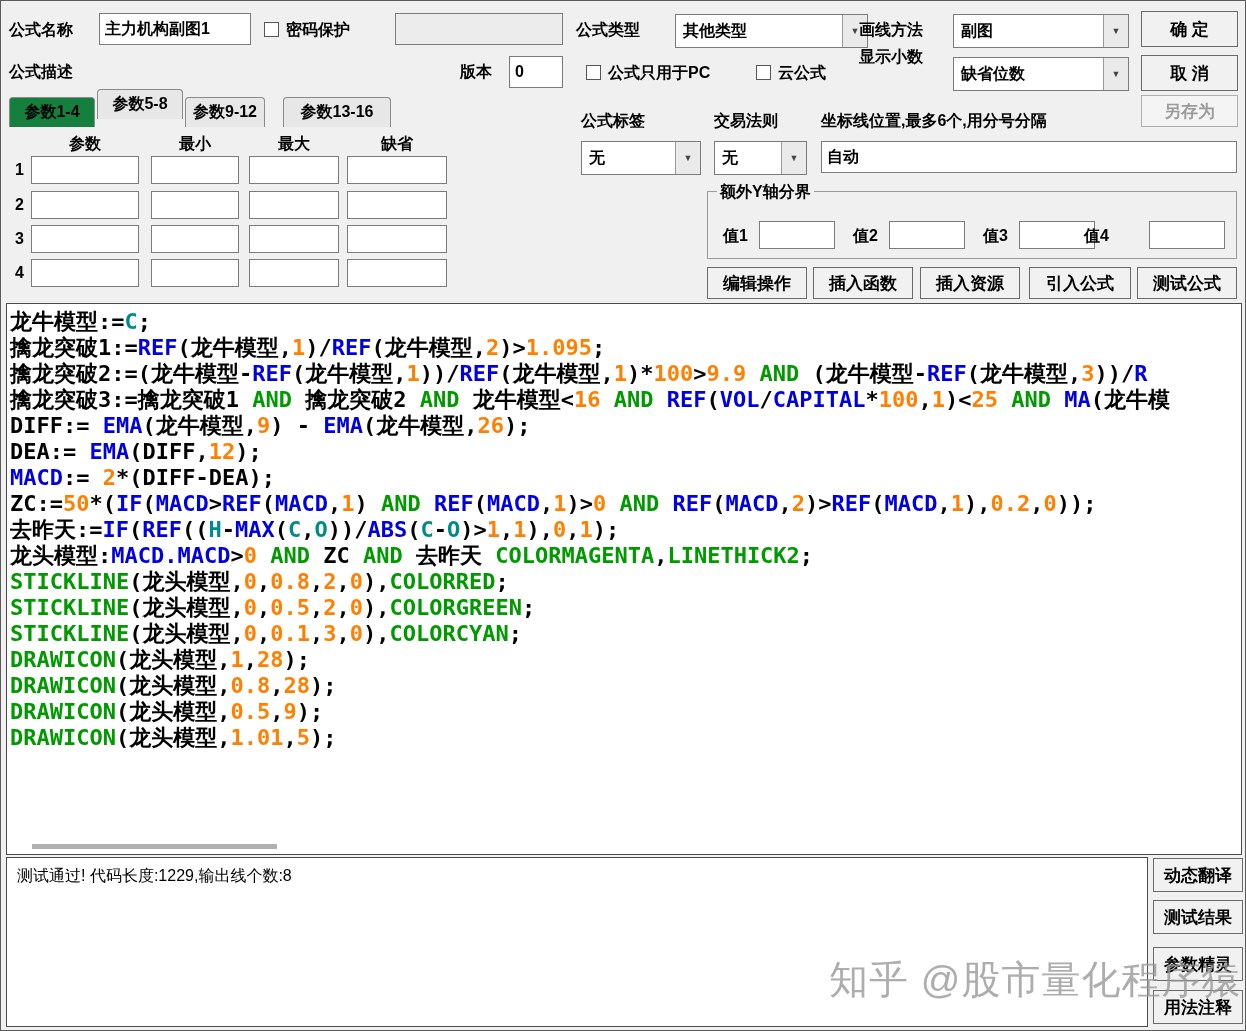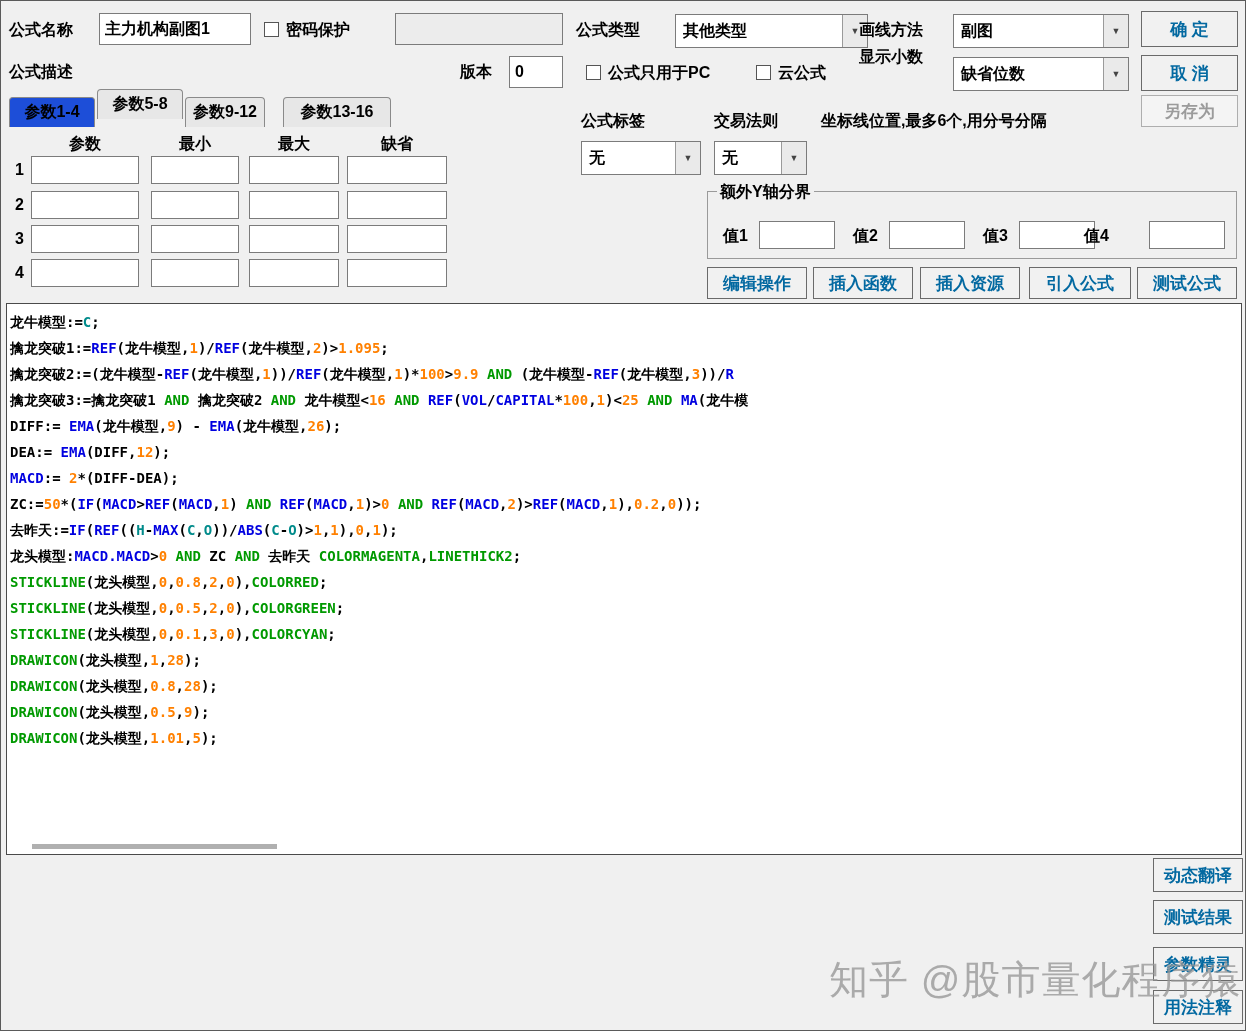--- a/index.html
+++ b/index.html
@@ -5,31 +5,31 @@
   * { margin:0; padding:0; box-sizing:border-box; }
   body { font-family:"Liberation Sans","DejaVu Sans",sans-serif; background:#d7d7d7; }
   .win { position:relative; width:1246px; height:1031px; background:#f0f0f0; border:1px solid #5a5a5a; overflow:hidden; }
   .lbl { position:absolute; font-weight:700; font-size:16px; color:#000; white-space:nowrap; line-height:18px; }
   .txt { position:absolute; height:32px; border:1px solid #7b7b7b; background:#fff; font-family:"Liberation Sans","DejaVu Sans",sans-serif; font-weight:700; font-size:16px; padding:0 5px; color:#000; }
   .txt.disabled { background:#ececec; }
   .chk { position:absolute; width:15px; height:15px; border:1px solid #555; background:#fff; }
   .combo { position:absolute; height:34px; border:1px solid #7b7b7b; background:#fff; display:flex; align-items:center; }
   .combo-text { flex:1; padding:0 7px; font-weight:700; font-size:16px; white-space:nowrap; overflow:hidden; }
   .combo-btn { width:25px; height:100%; background:#eaeaea; border-left:1px solid #9a9a9a; display:flex; align-items:center; justify-content:center; font-size:9px; color:#444; cursor:pointer; }
-  .btn { position:absolute; border:1px solid #6a6a6a; background:#f1f1f1; font-family:"Liberation Sans","DejaVu Sans",sans-serif; font-weight:700; font-size:17px; color:#0369a1; cursor:pointer; }
+  .btn { position:absolute; border:1px solid #6a6a6a; background:#f1f1f1; font-family:"Liberation Sans","DejaVu Sans",sans-serif; font-weight:700; font-size:17px; color:#000000; cursor:pointer; }
   .btn.disabled { color:#9b9b9b; border-color:#aeaeae; background:#f4f4f4; }
   .tab { position:absolute; height:30px; line-height:28px; border:1px solid #8a8a8a; border-bottom:none; border-radius:4px 4px 0 0; background:#e7e7e7; font-weight:700; font-size:16px; text-align:center; cursor:pointer; }
-  .tab.active { background:#1d4ed8; }
+  .tab.active { background:#15803d; }
   .col-h { position:absolute; font-weight:700; font-size:16px; text-align:center; }
   .pnum { position:absolute; font-weight:700; font-size:16px; }
   .pinput { position:absolute; height:28px; border:1px solid #7b7b7b; background:#fff; }
   .group { position:absolute; border:1px solid #9a9a9a; }
   .group-title { position:absolute; font-weight:700; font-size:16px; background:#f0f0f0; padding:0 3px; white-space:nowrap; }
   .code-area { position:absolute; left:5px; top:302px; width:1236px; height:552px; background:#fff; border:1px solid #4a4a4a; overflow:hidden; }
-  .code-content { padding:5px 3px; font-family:"DejaVu Sans Mono","Liberation Mono",monospace; font-weight:700; font-size:14px; line-height:26px; white-space:pre; }
+  .code-content { padding:5px 3px; font-family:"DejaVu Sans Mono","Liberation Mono",monospace; font-weight:700; font-size:22px; line-height:26px; white-space:pre; }
   .code-line { height:26px; }
   .hscroll { position:absolute; left:0; bottom:2px; width:100%; height:12px; background:#fff; }
   .hthumb { position:absolute; left:25px; top:4px; width:245px; height:5px; background:#b0b0b0; cursor:pointer; }
   .output { position:absolute; left:5px; top:856px; width:1142px; height:170px; background:#fff; border:1px solid #4a4a4a; padding:8px 10px; font-size:16px; color:#000; }
   .side-btn { width:90px; height:34px; left:1152px; }
   .watermark { position:absolute; left:828px; top:952px; font-size:39px; color:rgba(150,150,150,0.78); white-space:nowrap; z-index:10; letter-spacing:1px; }
 </style>
 </head>
 <body>
 
@@ -106,20 +106,21 @@
   <span class="lbl" style="left:820px;top:111px">坐标线位置,最多6个,用分号分隔</span>
 
   <div class="combo" style="left:580px;top:140px;width:120px">
     <span class="combo-text">无</span>
     <span class="combo-btn">▼</span>
   </div>
   <div class="combo" style="left:713px;top:140px;width:93px">
     <span class="combo-text">无</span>
     <span class="combo-btn">▼</span>
   </div>
+  <input class="txt" style="left: 820px; top: 140px; width: 416px;" value="自动">
 
   <div class="group" style="left:706px;top:190px;width:530px;height:68px"></div>
   <span class="group-title" style="left:716px;top:181px">额外Y轴分界</span>
 
   <span class="lbl" style="left:722px;top:226px">值1</span>
   <input class="pinput" style="left: 758px; top: 220px; width: 76px;">
   <span class="lbl" style="left:852px;top:226px">值2</span>
   <input class="pinput" style="left: 888px; top: 220px; width: 76px;">
   <span class="lbl" style="left:982px;top:226px">值3</span>
   <input class="pinput" style="left: 1018px; top: 220px; width: 76px;">
@@ -132,20 +133,23 @@
   <button class="btn" style="left:1028px;top:266px;width:102px;height:32px">引入公式</button>
   <button class="btn" style="left:1136px;top:266px;width:100px;height:32px">测试公式</button>
 
   <div class="code-area">
     <div class="code-content"><div class="code-line"><span style="color: rgb(0, 0, 0);">龙牛模型:=</span><span style="color: rgb(0, 139, 139);">C</span><span style="color: rgb(0, 0, 0);">;</span></div><div class="code-line"><span style="color: rgb(0, 0, 0);">擒龙突破1:=</span><span style="color: rgb(0, 0, 224);">REF</span><span style="color: rgb(0, 0, 0);">(龙牛模型,</span><span style="color: rgb(255, 128, 0);">1</span><span style="color: rgb(0, 0, 0);">)/</span><span style="color: rgb(0, 0, 224);">REF</span><span style="color: rgb(0, 0, 0);">(龙牛模型,</span><span style="color: rgb(255, 128, 0);">2</span><span style="color: rgb(0, 0, 0);">)&gt;</span><span style="color: rgb(255, 128, 0);">1.095</span><span style="color: rgb(0, 0, 0);">;</span></div><div class="code-line"><span style="color: rgb(0, 0, 0);">擒龙突破2:=(龙牛模型-</span><span style="color: rgb(0, 0, 224);">REF</span><span style="color: rgb(0, 0, 0);">(龙牛模型,</span><span style="color: rgb(255, 128, 0);">1</span><span style="color: rgb(0, 0, 0);">))/</span><span style="color: rgb(0, 0, 224);">REF</span><span style="color: rgb(0, 0, 0);">(龙牛模型,</span><span style="color: rgb(255, 128, 0);">1</span><span style="color: rgb(0, 0, 0);">)*</span><span style="color: rgb(255, 128, 0);">100</span><span style="color: rgb(0, 0, 0);">&gt;</span><span style="color: rgb(255, 128, 0);">9.9</span><span style="color: rgb(0, 0, 0);"> </span><span style="color: rgb(0, 153, 0);">AND</span><span style="color: rgb(0, 0, 0);"> (龙牛模型-</span><span style="color: rgb(0, 0, 224);">REF</span><span style="color: rgb(0, 0, 0);">(龙牛模型,</span><span style="color: rgb(255, 128, 0);">3</span><span style="color: rgb(0, 0, 0);">))/</span><span style="color: rgb(0, 0, 224);">R</span></div><div class="code-line"><span style="color: rgb(0, 0, 0);">擒龙突破3:=擒龙突破1 </span><span style="color: rgb(0, 153, 0);">AND</span><span style="color: rgb(0, 0, 0);"> 擒龙突破2 </span><span style="color: rgb(0, 153, 0);">AND</span><span style="color: rgb(0, 0, 0);"> 龙牛模型&lt;</span><span style="color: rgb(255, 128, 0);">16</span><span style="color: rgb(0, 0, 0);"> </span><span style="color: rgb(0, 153, 0);">AND</span><span style="color: rgb(0, 0, 0);"> </span><span style="color: rgb(0, 0, 224);">REF</span><span style="color: rgb(0, 0, 0);">(</span><span style="color: rgb(0, 0, 224);">VOL</span><span style="color: rgb(0, 0, 0);">/</span><span style="color: rgb(0, 0, 224);">CAPITAL</span><span style="color: rgb(0, 0, 0);">*</span><span style="color: rgb(255, 128, 0);">100</span><span style="color: rgb(0, 0, 0);">,</span><span style="color: rgb(255, 128, 0);">1</span><span style="color: rgb(0, 0, 0);">)&lt;</span><span style="color: rgb(255, 128, 0);">25</span><span style="color: rgb(0, 0, 0);"> </span><span style="color: rgb(0, 153, 0);">AND</span><span style="color: rgb(0, 0, 0);"> </span><span style="color: rgb(0, 0, 224);">MA</span><span style="color: rgb(0, 0, 0);">(龙牛模</span></div><div class="code-line"><span style="color: rgb(0, 0, 0);">DIFF:= </span><span style="color: rgb(0, 0, 224);">EMA</span><span style="color: rgb(0, 0, 0);">(龙牛模型,</span><span style="color: rgb(255, 128, 0);">9</span><span style="color: rgb(0, 0, 0);">) - </span><span style="color: rgb(0, 0, 224);">EMA</span><span style="color: rgb(0, 0, 0);">(龙牛模型,</span><span style="color: rgb(255, 128, 0);">26</span><span style="color: rgb(0, 0, 0);">);</span></div><div class="code-line"><span style="color: rgb(0, 0, 0);">DEA:= </span><span style="color: rgb(0, 0, 224);">EMA</span><span style="color: rgb(0, 0, 0);">(DIFF,</span><span style="color: rgb(255, 128, 0);">12</span><span style="color: rgb(0, 0, 0);">);</span></div><div class="code-line"><span style="color: rgb(0, 0, 224);">MACD</span><span style="color: rgb(0, 0, 0);">:= </span><span style="color: rgb(255, 128, 0);">2</span><span style="color: rgb(0, 0, 0);">*(DIFF-DEA);</span></div><div class="code-line"><span style="color: rgb(0, 0, 0);">ZC:=</span><span style="color: rgb(255, 128, 0);">50</span><span style="color: rgb(0, 0, 0);">*(</span><span style="color: rgb(0, 0, 224);">IF</span><span style="color: rgb(0, 0, 0);">(</span><span style="color: rgb(0, 0, 224);">MACD</span><span style="color: rgb(0, 0, 0);">&gt;</span><span style="color: rgb(0, 0, 224);">REF</span><span style="color: rgb(0, 0, 0);">(</span><span style="color: rgb(0, 0, 224);">MACD</span><span style="color: rgb(0, 0, 0);">,</span><span style="color: rgb(255, 128, 0);">1</span><span style="color: rgb(0, 0, 0);">) </span><span style="color: rgb(0, 153, 0);">AND</span><span style="color: rgb(0, 0, 0);"> </span><span style="color: rgb(0, 0, 224);">REF</span><span style="color: rgb(0, 0, 0);">(</span><span style="color: rgb(0, 0, 224);">MACD</span><span style="color: rgb(0, 0, 0);">,</span><span style="color: rgb(255, 128, 0);">1</span><span style="color: rgb(0, 0, 0);">)&gt;</span><span style="color: rgb(255, 128, 0);">0</span><span style="color: rgb(0, 0, 0);"> </span><span style="color: rgb(0, 153, 0);">AND</span><span style="color: rgb(0, 0, 0);"> </span><span style="color: rgb(0, 0, 224);">REF</span><span style="color: rgb(0, 0, 0);">(</span><span style="color: rgb(0, 0, 224);">MACD</span><span style="color: rgb(0, 0, 0);">,</span><span style="color: rgb(255, 128, 0);">2</span><span style="color: rgb(0, 0, 0);">)&gt;</span><span style="color: rgb(0, 0, 224);">REF</span><span style="color: rgb(0, 0, 0);">(</span><span style="color: rgb(0, 0, 224);">MACD</span><span style="color: rgb(0, 0, 0);">,</span><span style="color: rgb(255, 128, 0);">1</span><span style="color: rgb(0, 0, 0);">),</span><span style="color: rgb(255, 128, 0);">0.2</span><span style="color: rgb(0, 0, 0);">,</span><span style="color: rgb(255, 128, 0);">0</span><span style="color: rgb(0, 0, 0);">));</span></div><div class="code-line"><span style="color: rgb(0, 0, 0);">去昨天:=</span><span style="color: rgb(0, 0, 224);">IF</span><span style="color: rgb(0, 0, 0);">(</span><span style="color: rgb(0, 0, 224);">REF</span><span style="color: rgb(0, 0, 0);">((</span><span style="color: rgb(0, 139, 139);">H</span><span style="color: rgb(0, 0, 0);">-</span><span style="color: rgb(0, 0, 224);">MAX</span><span style="color: rgb(0, 0, 0);">(</span><span style="color: rgb(0, 139, 139);">C</span><span style="color: rgb(0, 0, 0);">,</span><span style="color: rgb(0, 139, 139);">O</span><span style="color: rgb(0, 0, 0);">))/</span><span style="color: rgb(0, 0, 224);">ABS</span><span style="color: rgb(0, 0, 0);">(</span><span style="color: rgb(0, 139, 139);">C</span><span style="color: rgb(0, 0, 0);">-</span><span style="color: rgb(0, 139, 139);">O</span><span style="color: rgb(0, 0, 0);">)&gt;</span><span style="color: rgb(255, 128, 0);">1</span><span style="color: rgb(0, 0, 0);">,</span><span style="color: rgb(255, 128, 0);">1</span><span style="color: rgb(0, 0, 0);">),</span><span style="color: rgb(255, 128, 0);">0</span><span style="color: rgb(0, 0, 0);">,</span><span style="color: rgb(255, 128, 0);">1</span><span style="color: rgb(0, 0, 0);">);</span></div><div class="code-line"><span style="color: rgb(0, 0, 0);">龙头模型:</span><span style="color: rgb(0, 0, 224);">MACD.MACD</span><span style="color: rgb(0, 0, 0);">&gt;</span><span style="color: rgb(255, 128, 0);">0</span><span style="color: rgb(0, 0, 0);"> </span><span style="color: rgb(0, 153, 0);">AND</span><span style="color: rgb(0, 0, 0);"> ZC </span><span style="color: rgb(0, 153, 0);">AND</span><span style="color: rgb(0, 0, 0);"> 去昨天 </span><span style="color: rgb(0, 153, 0);">COLORMAGENTA</span><span style="color: rgb(0, 0, 0);">,</span><span style="color: rgb(0, 153, 0);">LINETHICK2</span><span style="color: rgb(0, 0, 0);">;</span></div><div class="code-line"><span style="color: rgb(0, 153, 0);">STICKLINE</span><span style="color: rgb(0, 0, 0);">(龙头模型,</span><span style="color: rgb(255, 128, 0);">0</span><span style="color: rgb(0, 0, 0);">,</span><span style="color: rgb(255, 128, 0);">0.8</span><span style="color: rgb(0, 0, 0);">,</span><span style="color: rgb(255, 128, 0);">2</span><span style="color: rgb(0, 0, 0);">,</span><span style="color: rgb(255, 128, 0);">0</span><span style="color: rgb(0, 0, 0);">),</span><span style="color: rgb(0, 153, 0);">COLORRED</span><span style="color: rgb(0, 0, 0);">;</span></div><div class="code-line"><span style="color: rgb(0, 153, 0);">STICKLINE</span><span style="color: rgb(0, 0, 0);">(龙头模型,</span><span style="color: rgb(255, 128, 0);">0</span><span style="color: rgb(0, 0, 0);">,</span><span style="color: rgb(255, 128, 0);">0.5</span><span style="color: rgb(0, 0, 0);">,</span><span style="color: rgb(255, 128, 0);">2</span><span style="color: rgb(0, 0, 0);">,</span><span style="color: rgb(255, 128, 0);">0</span><span style="color: rgb(0, 0, 0);">),</span><span style="color: rgb(0, 153, 0);">COLORGREEN</span><span style="color: rgb(0, 0, 0);">;</span></div><div class="code-line"><span style="color: rgb(0, 153, 0);">STICKLINE</span><span style="color: rgb(0, 0, 0);">(龙头模型,</span><span style="color: rgb(255, 128, 0);">0</span><span style="color: rgb(0, 0, 0);">,</span><span style="color: rgb(255, 128, 0);">0.1</span><span style="color: rgb(0, 0, 0);">,</span><span style="color: rgb(255, 128, 0);">3</span><span style="color: rgb(0, 0, 0);">,</span><span style="color: rgb(255, 128, 0);">0</span><span style="color: rgb(0, 0, 0);">),</span><span style="color: rgb(0, 153, 0);">COLORCYAN</span><span style="color: rgb(0, 0, 0);">;</span></div><div class="code-line"><span style="color: rgb(0, 153, 0);">DRAWICON</span><span style="color: rgb(0, 0, 0);">(龙头模型,</span><span style="color: rgb(255, 128, 0);">1</span><span style="color: rgb(0, 0, 0);">,</span><span style="color: rgb(255, 128, 0);">28</span><span style="color: rgb(0, 0, 0);">);</span></div><div class="code-line"><span style="color: rgb(0, 153, 0);">DRAWICON</span><span style="color: rgb(0, 0, 0);">(龙头模型,</span><span style="color: rgb(255, 128, 0);">0.8</span><span style="color: rgb(0, 0, 0);">,</span><span style="color: rgb(255, 128, 0);">28</span><span style="color: rgb(0, 0, 0);">);</span></div><div class="code-line"><span style="color: rgb(0, 153, 0);">DRAWICON</span><span style="color: rgb(0, 0, 0);">(龙头模型,</span><span style="color: rgb(255, 128, 0);">0.5</span><span style="color: rgb(0, 0, 0);">,</span><span style="color: rgb(255, 128, 0);">9</span><span style="color: rgb(0, 0, 0);">);</span></div><div class="code-line"><span style="color: rgb(0, 153, 0);">DRAWICON</span><span style="color: rgb(0, 0, 0);">(龙头模型,</span><span style="color: rgb(255, 128, 0);">1.01</span><span style="color: rgb(0, 0, 0);">,</span><span style="color: rgb(255, 128, 0);">5</span><span style="color: rgb(0, 0, 0);">);</span></div></div>
     <div class="hscroll">
       <div class="hthumb"></div>
     </div>
   </div>
 
+  <div class="output">
+    <span>测试通过! 代码长度:1229,输出线个数:8</span>
+  </div>
   <button class="btn side-btn" style="top:857px">动态翻译</button>
   <button class="btn side-btn" style="top:899px">测试结果</button>
   <button class="btn side-btn" style="top:946px">参数精灵</button>
   <button class="btn side-btn" style="top:989px">用法注释</button>
 
   <div class="watermark">知乎 @股市量化程序猿</div>
 
 </div>
 
 </body></html>

